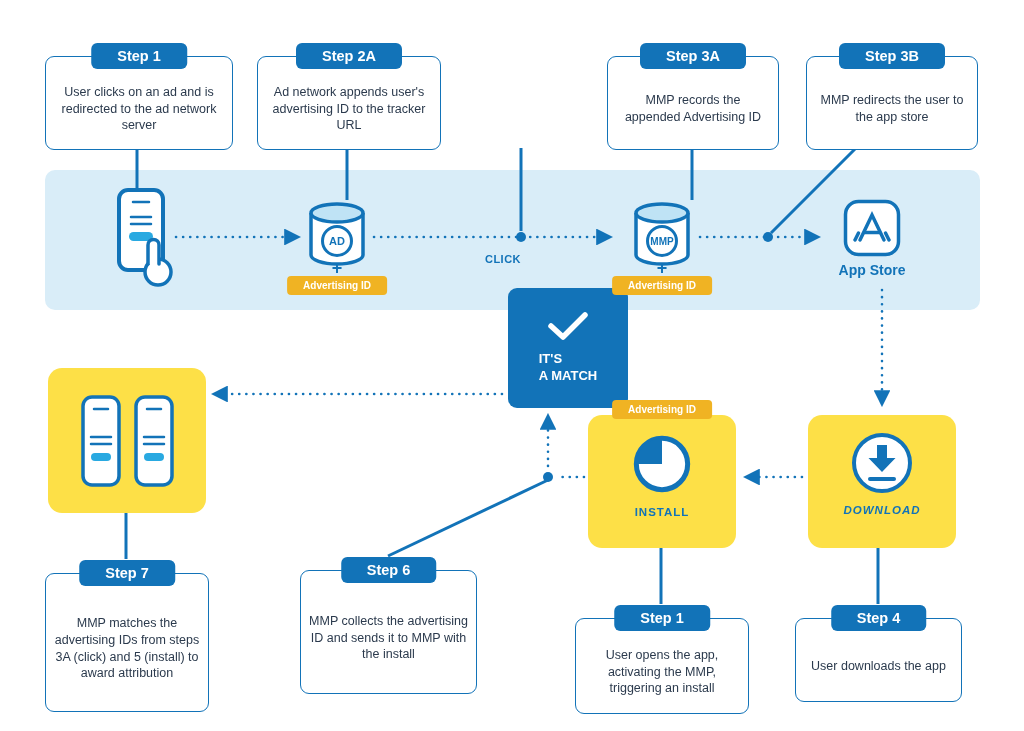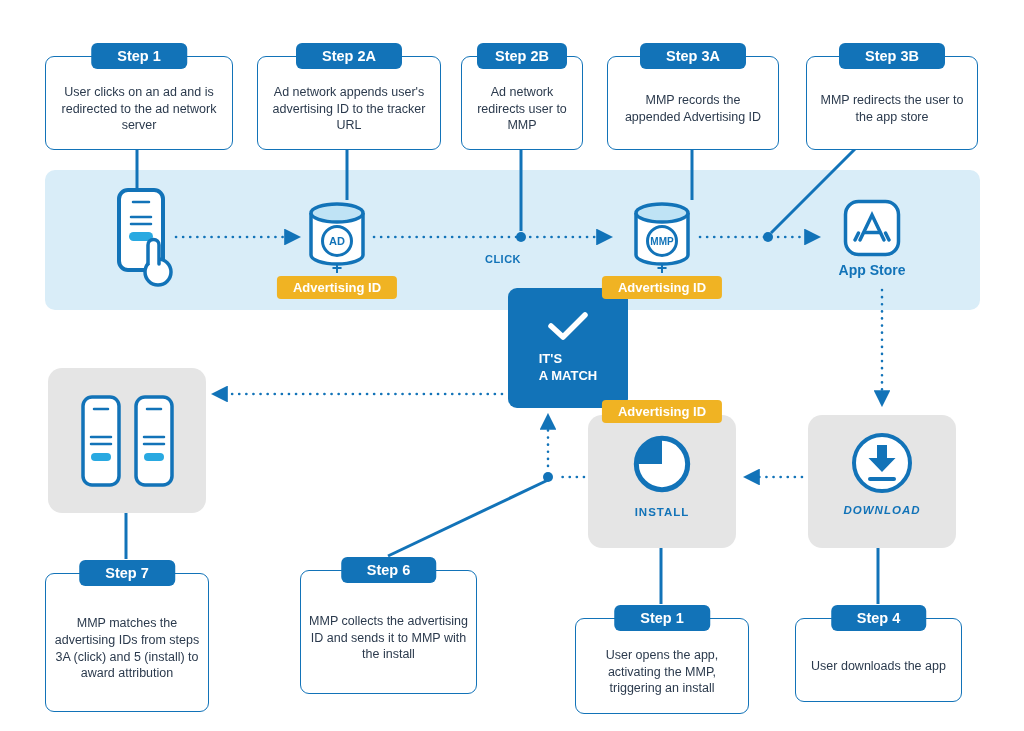--- a/index.html
+++ b/index.html
@@ -12,29 +12,29 @@
   .overlay{position:absolute;left:0;top:0;width:1024px;height:731px;z-index:2;pointer-events:none;}
 
   .card{position:absolute;background:#fff;border:1.5px solid #1273b8;border-radius:9px;z-index:3;}
   .pill{position:absolute;top:-14px;left:50%;transform:translateX(-50%);
         background:#1273b8;color:#fff;font-weight:bold;font-size:14.5px;
         padding:5px 26px;border-radius:6px;white-space:nowrap;text-align:center;}
   .card-text{position:absolute;left:8px;right:8px;top:18px;bottom:6px;
         display:flex;align-items:center;justify-content:center;text-align:center;
         font-size:12.5px;line-height:1.35;color:#2b3a4d;}
 
-  .lightbox{position:absolute;background:#e5e5e5;border-radius:14px;z-index:2;}
+  .lightbox{position:absolute;background:#fde047;border-radius:14px;z-index:2;}
 
   .icon-wrap{position:absolute;z-index:3;line-height:0;}
 
   .plus{position:absolute;transform:translateX(-50%);color:#1273b8;
         font-weight:bold;font-size:18px;z-index:3;}
 
   .adv-badge{position:absolute;transform:translateX(-50%);background:#f0b323;color:#fff;
-        font-size:13px;font-weight:bold;padding:4px 16px;border-radius:4px;
+        font-size:10px;font-weight:bold;padding:4px 16px;border-radius:4px;
         white-space:nowrap;z-index:5;}
 
   .flow-label{position:absolute;transform:translateX(-50%);color:#1273b8;
         font-weight:bold;z-index:3;white-space:nowrap;}
   .lbl-click{font-size:11px;letter-spacing:.5px;}
   .lbl-appstore{font-size:14px;}
 
   .match-box{position:absolute;left:508px;top:288px;width:120px;height:120px;
         background:#1273b8;border-radius:9px;z-index:4;display:flex;flex-direction:column;
         align-items:center;justify-content:center;color:#fff;}
@@ -94,24 +94,20 @@
   </svg>
 
   <div class="card" style="left:45px;top:56px;width:186px;height:92px">
     <div class="pill"><span>Step 1</span></div>
     <div class="card-text">User clicks on an ad and is redirected to the ad network server</div>
   </div>
   <div class="card" style="left:257px;top:56px;width:182px;height:92px">
     <div class="pill"><span>Step 2A</span></div>
     <div class="card-text">Ad network appends user's advertising ID to the tracker URL</div>
   </div>
-  <div class="card" style="left:461px;top:56px;width:120px;height:92px">
-    <div class="pill" style="padding:5px 18px"><span>Step 2B</span></div>
-    <div class="card-text">Ad network redirects user to MMP</div>
-  </div>
   <div class="card" style="left:607px;top:56px;width:170px;height:92px">
     <div class="pill"><span>Step 3A</span></div>
     <div class="card-text">MMP records the appended Advertising ID</div>
   </div>
   <div class="card" style="left:806px;top:56px;width:170px;height:92px">
     <div class="pill"><span>Step 3B</span></div>
     <div class="card-text">MMP redirects the user to the app store</div>
   </div>
 
   <div class="icon-wrap" style="left:103px;top:188px">

